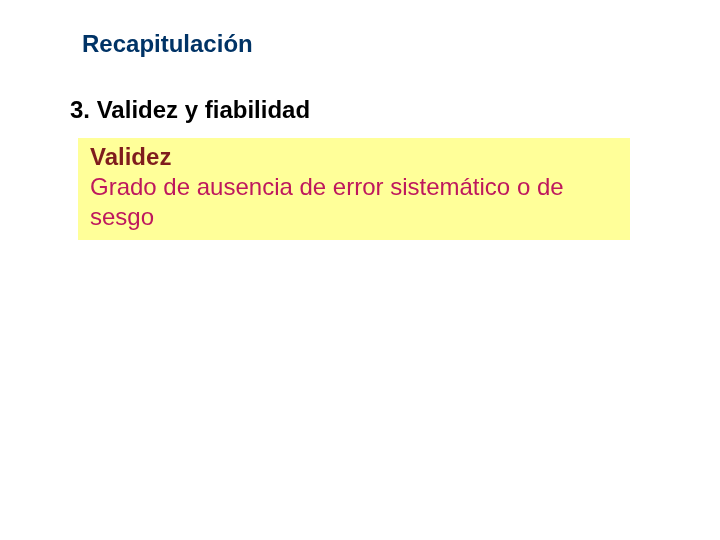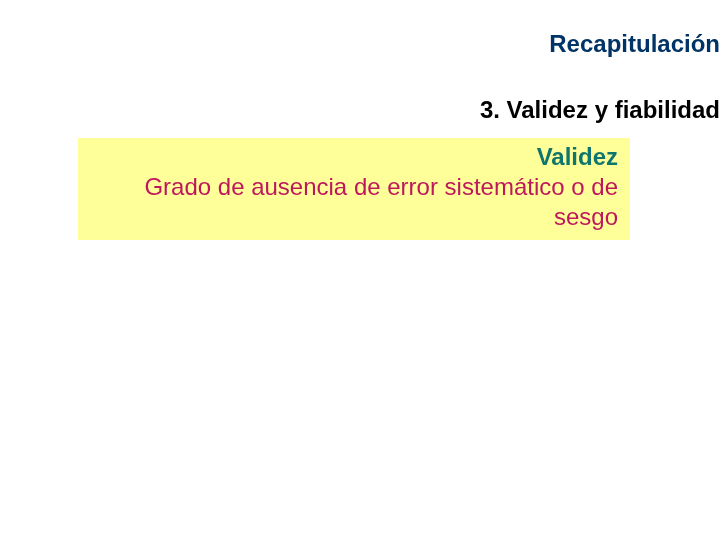--- a/index.html
+++ b/index.html
@@ -11,45 +11,44 @@
       width: 720px;
       height: 540px;
       background: #ffffff;
       font-family: Arial, Helvetica, sans-serif;
       overflow: hidden;
     }
     .slide {
       padding: 30px 0 0 0;
       width: 100%;
       height: 100%;
-      text-align: right;
     }
     .title {
       color: #003366;
       font-size: 24px;
       font-weight: bold;
       margin-left: 82px;
       margin-bottom: 38px;
     }
     .section-heading {
       color: #000000;
       font-size: 24px;
       font-weight: bold;
-      margin-left: 116px;
+      margin-left: 70px;
       margin-bottom: 14px;
     }
     .def-box {
       background: #ffff99;
       margin-left: 78px;
       margin-right: 90px;
       padding: 4px 12px 8px 12px;
       margin-bottom: 18px;
     }
     .def-term {
-      color: #0f766e;
+      color: #7f1d1d;
       font-size: 24px;
       font-weight: bold;
       line-height: 1.25;
     }
     .def-text {
       color: #be185d;
       font-size: 24px;
       font-weight: normal;
       line-height: 1.25;
     }

